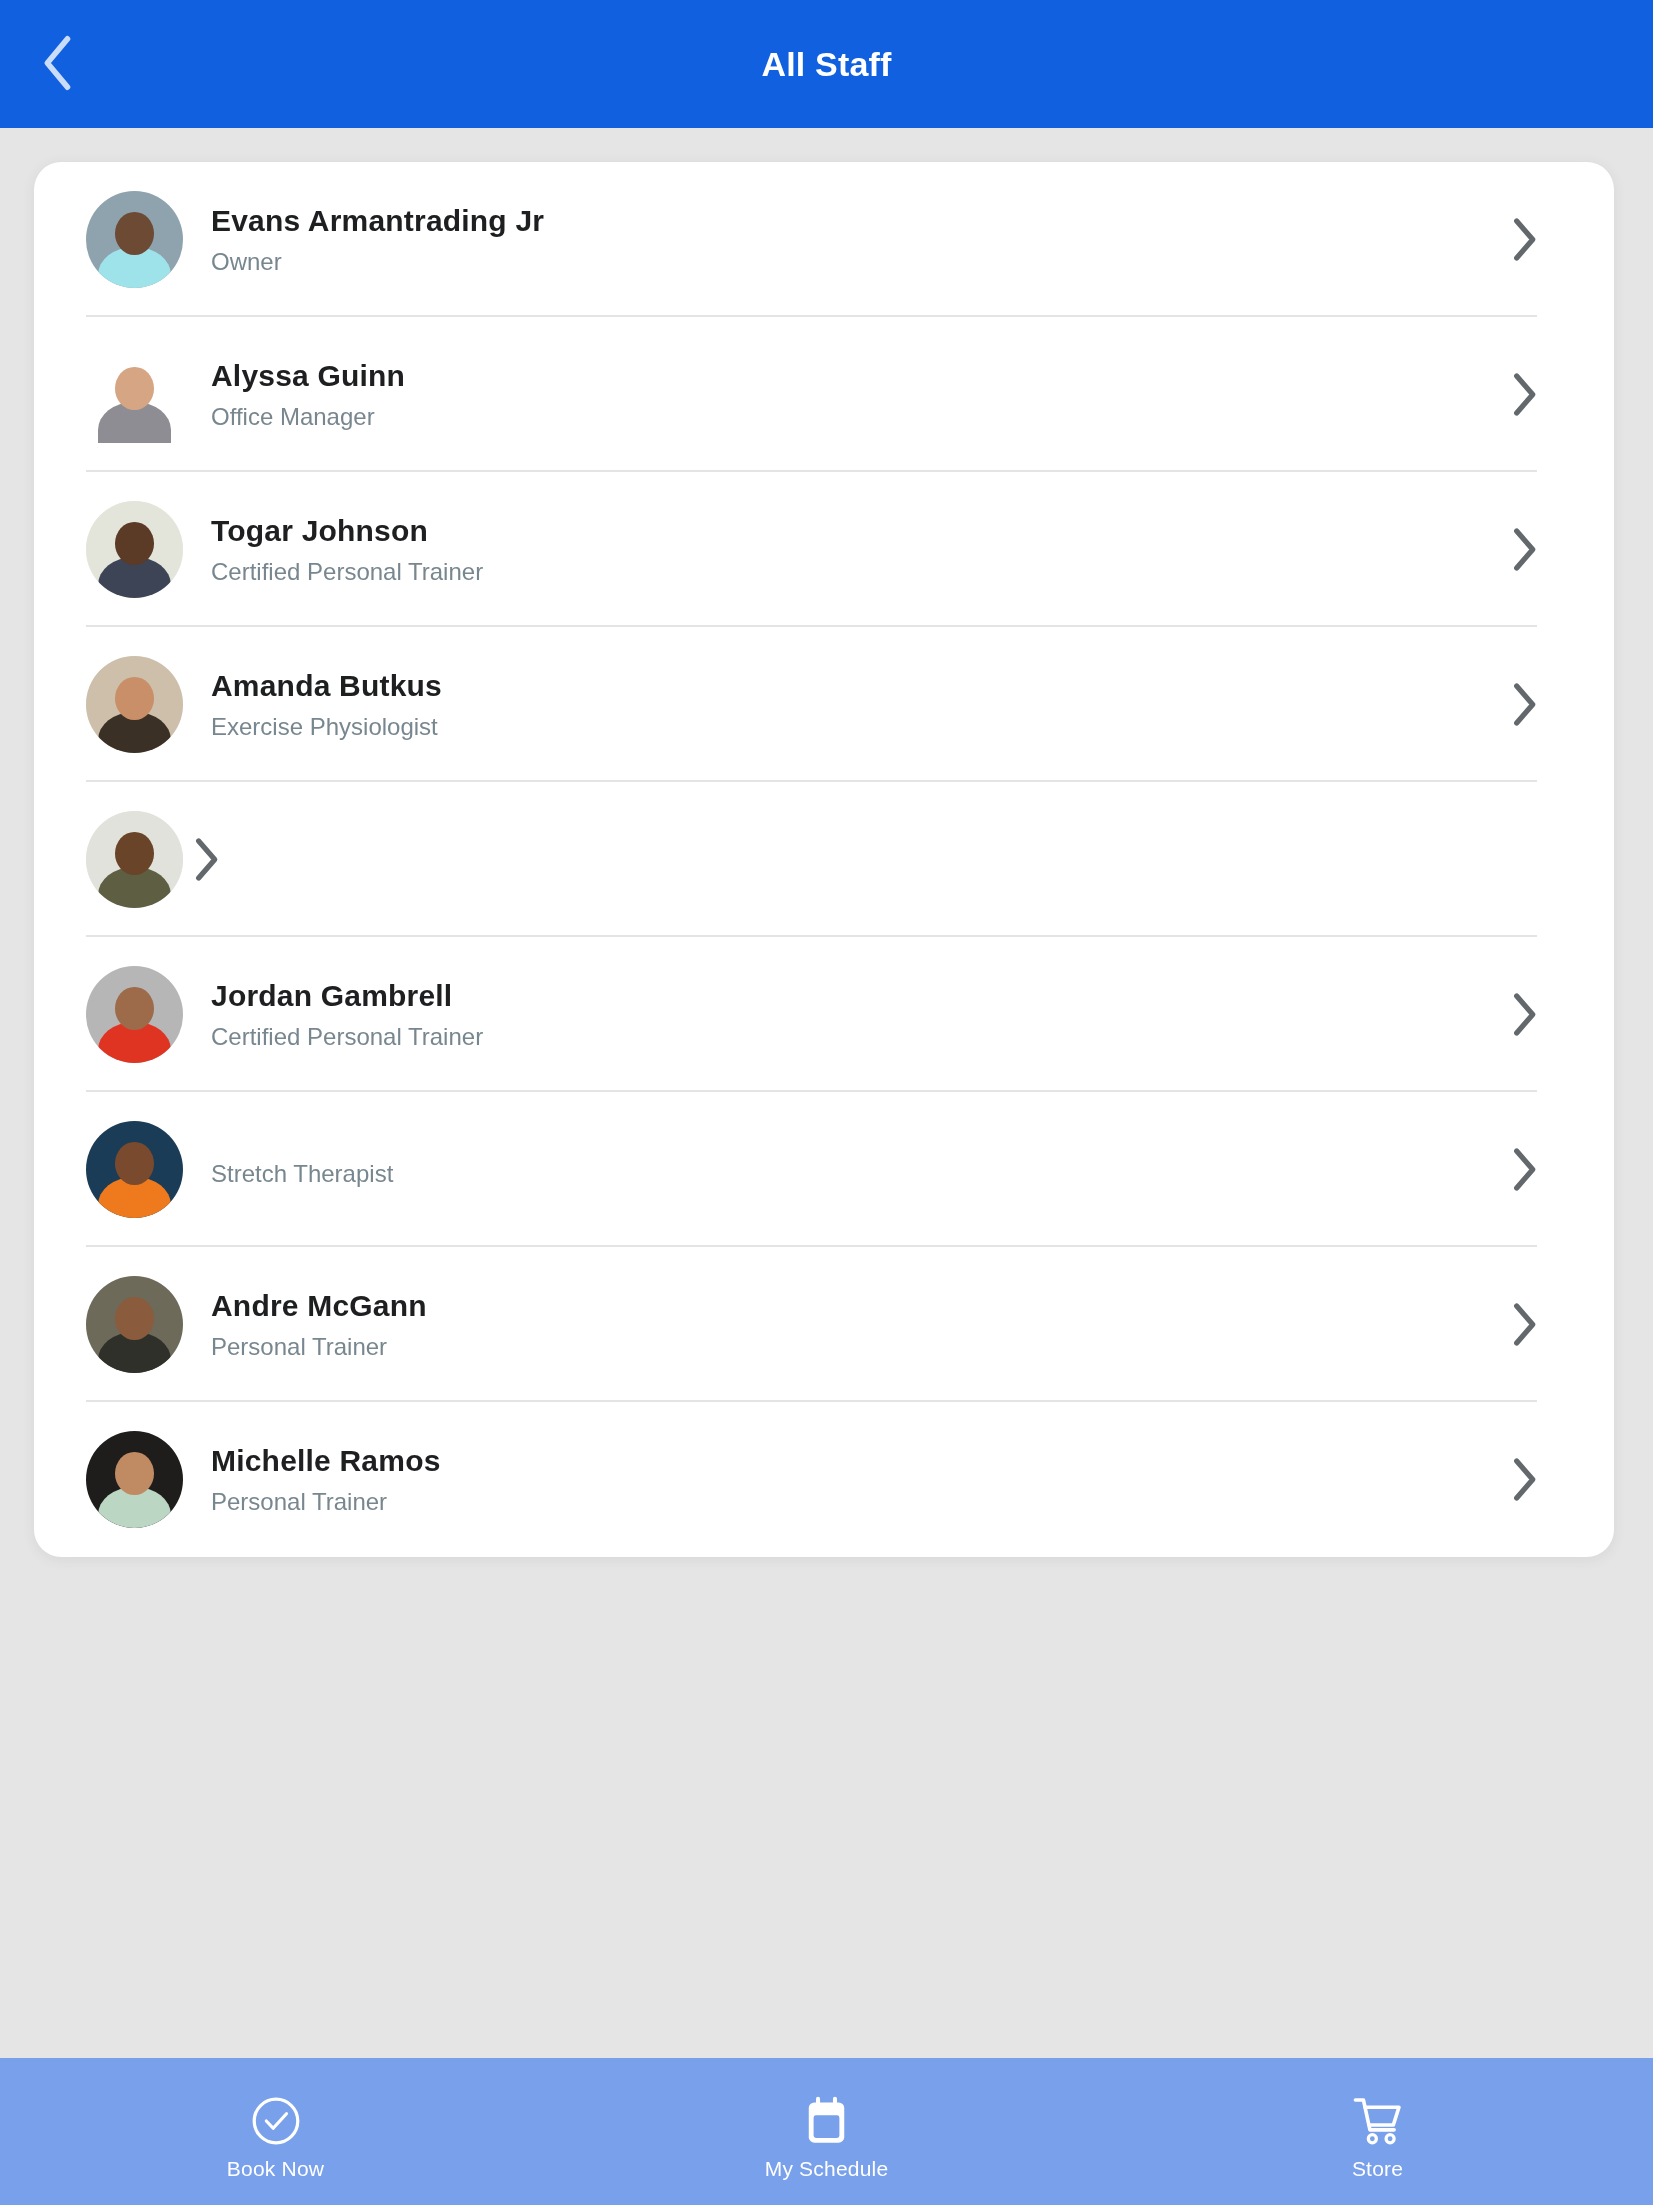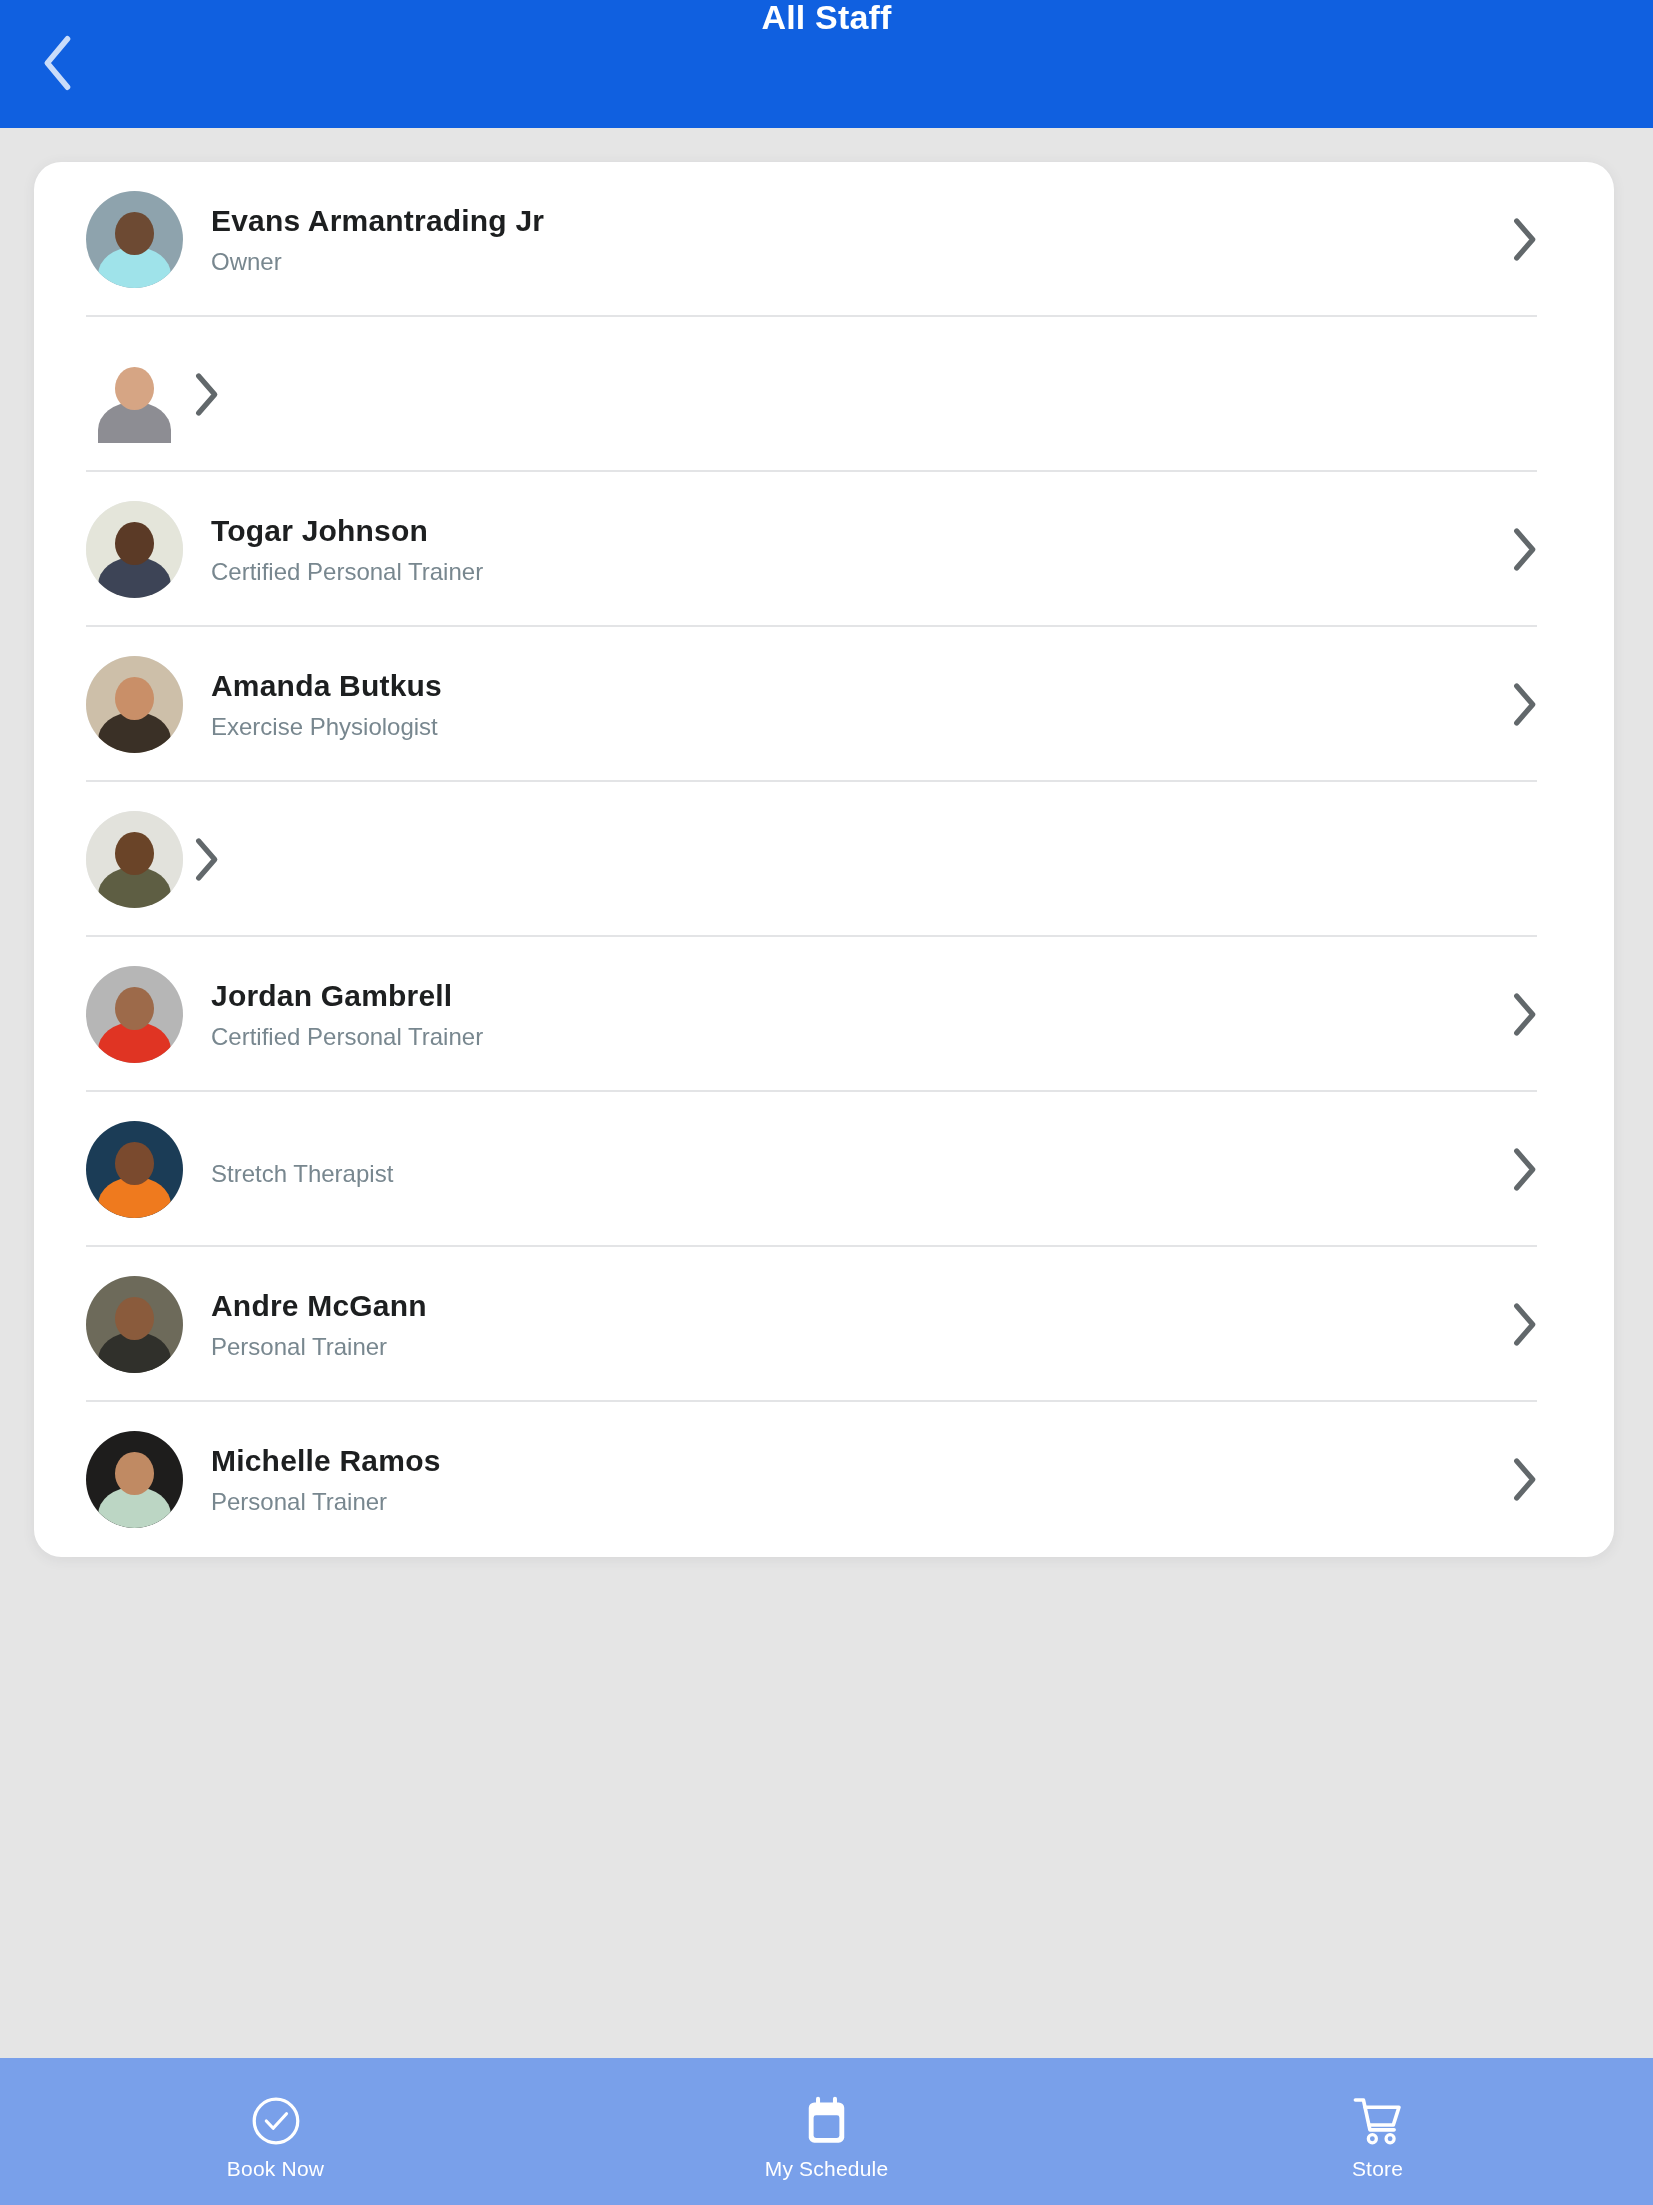--- a/index.html
+++ b/index.html
@@ -18,20 +18,21 @@
   }
 
   
   .header {
     position: absolute;
     top: 0; left: 0;
     width: 1653px;
     height: 128px;
     background: #1060e0;
     display: flex;
+    align-items: center;
     justify-content: center;
   }
 
   .back-button {
     position: absolute;
     left: 18px;
     top: 24px;
     width: 77px;
     height: 77px;
     display: flex;
@@ -229,20 +230,24 @@
           </svg>
         </div>
         <div class="row-divider"></div>
       </div>
       <div class="staff-row">
         <div class="avatar nocrop" title="Alyssa Guinn portrait">
           <div class="bg" style="background:#ffffff"></div>
           <div class="body" style="left:12%;top:58%;width:76%;height:60%;background:#8d8d93"></div>
           <div class="head" style="left:30%;top:22%;width:40%;height:44%;background:#d6a584"></div>
         </div>
+        <div class="row-text">
+          <div class="staff-name">Alyssa Guinn</div>
+          <div class="staff-title">Office Manager</div>
+        </div>
         <div class="row-chevron">
           <svg width="27.4" height="45" viewBox="0 0 34 56" fill="none">
             <path d="M7 5 L27 28 L7 51" stroke="#62686b" stroke-width="6.5" stroke-linecap="round" stroke-linejoin="round"></path>
           </svg>
         </div>
         <div class="row-divider"></div>
       </div>
       <div class="staff-row">
         <div class="avatar" title="Togar Johnson portrait">
           <div class="bg" style="background:#e4e5da"></div>

